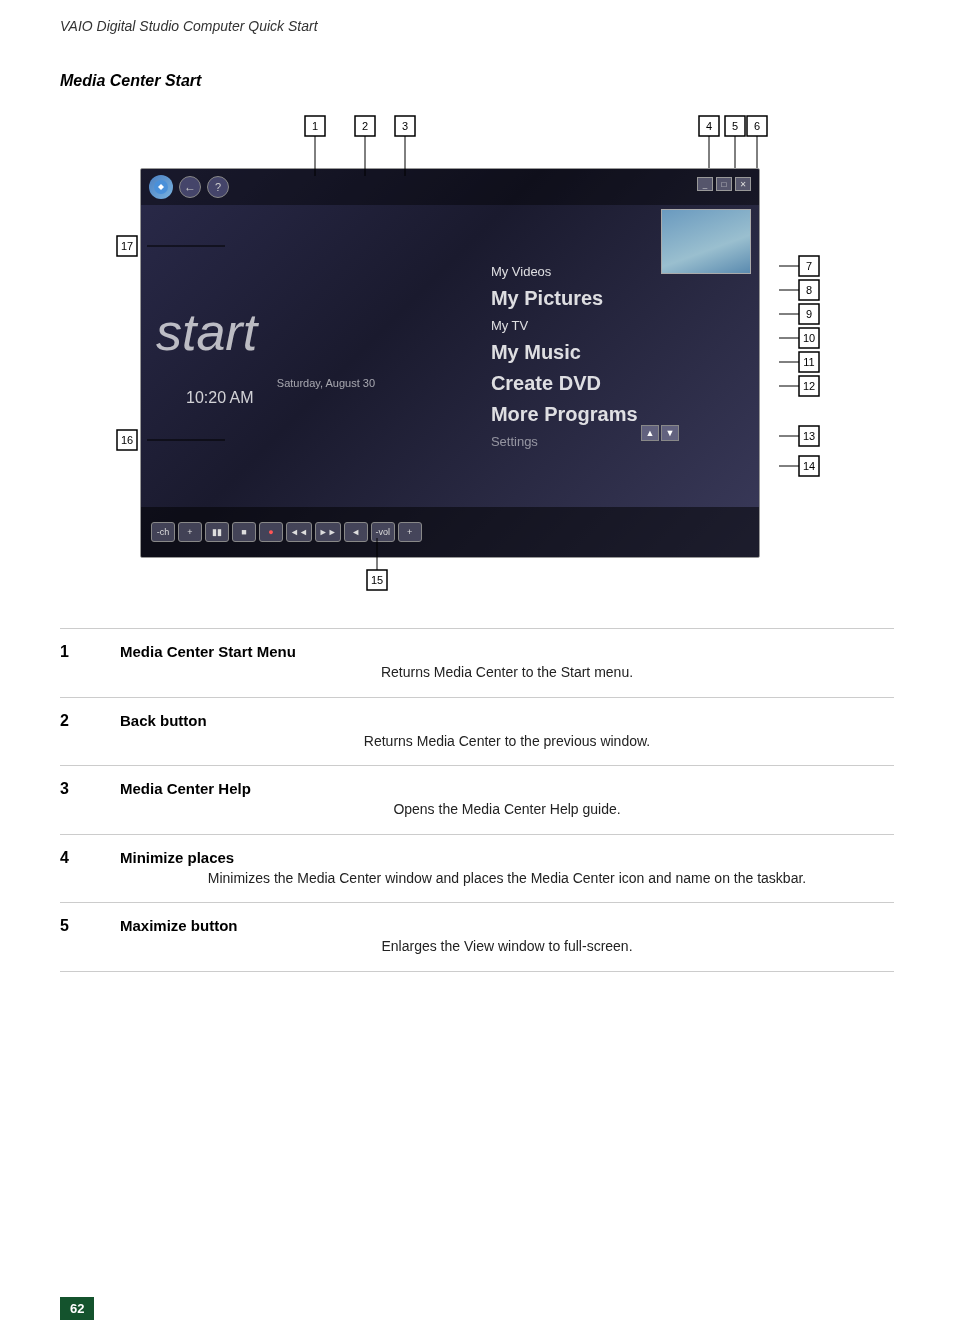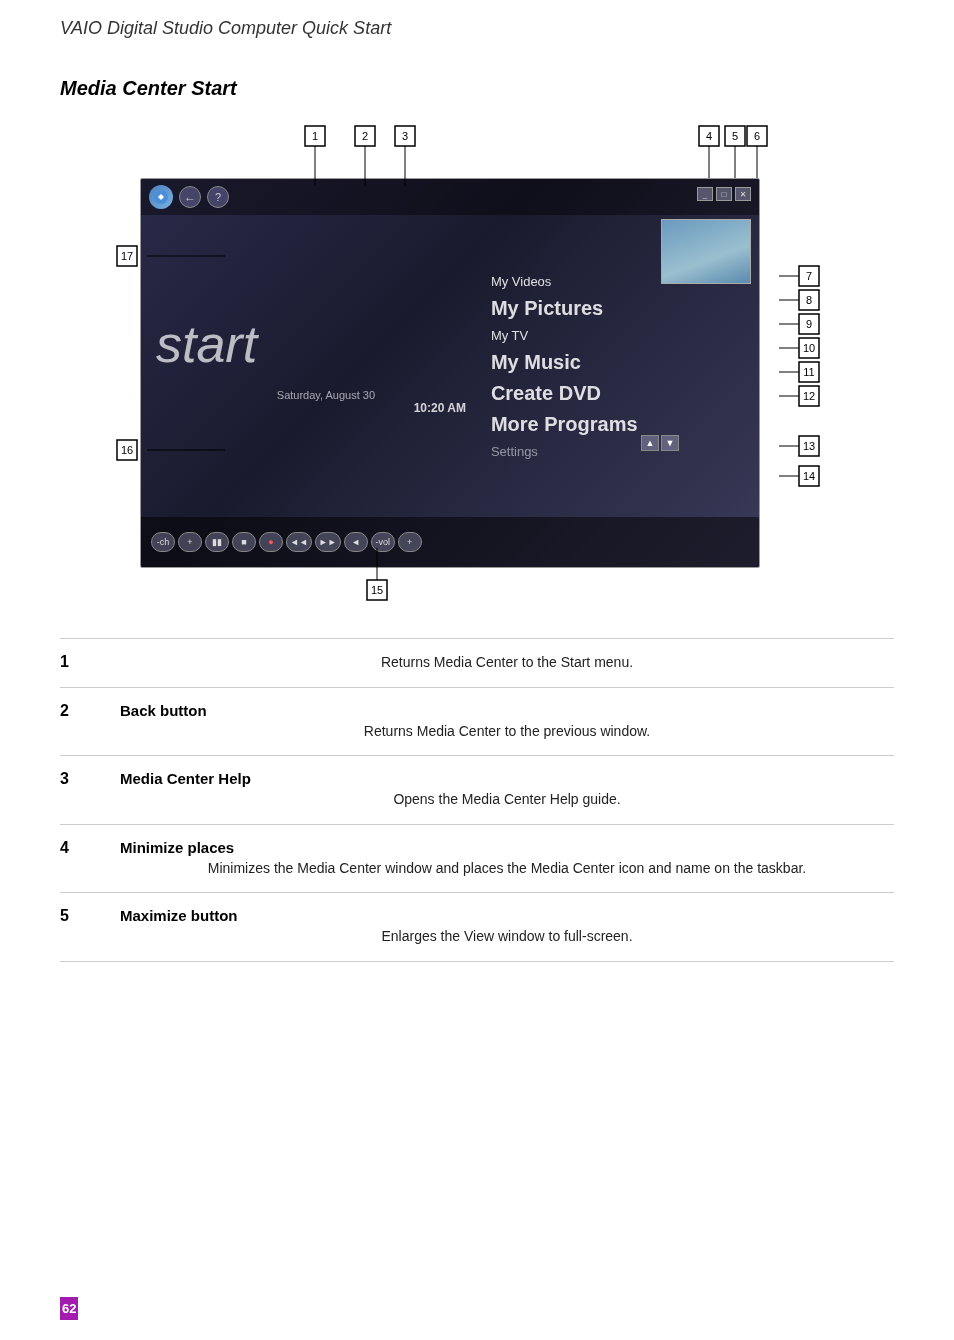--- a/index.html
+++ b/index.html
@@ -8,31 +8,31 @@
       background: #fff;
       width: 954px;
       min-height: 1340px;
       position: relative;
     }
 
     
     .page-header {
       padding: 18px 60px 10px 60px;
       font-style: italic;
-      font-size: 18px;
+      font-size: 14px;
       color: #333;
       border-bottom: none;
     }
 
     
     .section-title {
       padding: 28px 60px 18px 60px;
       font-style: italic;
       font-weight: bold;
-      font-size: 20px;
+      font-size: 16px;
       color: #000;
     }
 
     
     .diagram-area {
       margin: 0 60px 20px 60px;
       position: relative;
       height: 500px;
     }
 
@@ -122,23 +122,23 @@
       margin-bottom: 19px;
     }
     .mc-date {
       color: rgba(255,255,255,0.6);
       font-size: 11px;
       text-align: center;
       padding-left: 30px;
     }
     .mc-time {
       color: rgba(255,255,255,0.8);
-      font-size: 12px;
-      font-weight: bold;
-      text-align: right;
+      font-size: 16px;
+      font-weight: normal;
+      text-align: left;
       padding-left: 30px;
     }
 
     .mc-right {
       width: 45%;
       padding: 15px 10px;
       display: flex;
       flex-direction: column;
       justify-content: center;
       gap: 2px;
@@ -184,21 +184,21 @@
       background: rgba(0,0,0,0.5);
       display: flex;
       align-items: center;
       padding: 0 10px;
       gap: 3px;
     }
     .mc-transport-btn {
       min-width: 24px; height: 20px;
       background: rgba(120,120,150,0.5);
       border: 1px solid #888;
-      border-radius: 10px;
+      border-radius: 3px;
       color: #ddd;
       font-size: 9px;
       display: flex; align-items: center; justify-content: center;
       padding: 0 3px;
     }
 
     
     .items-table {
       margin: 10px 60px 0 60px;
       border-top: 1px solid #ccc;
@@ -231,23 +231,23 @@
       color: #222;
       line-height: 1.4;
       text-align: center;
     }
 
     
     .page-number {
       position: absolute;
       bottom: 20px;
       left: 60px;
-      background: #a21caf;
+      background: #14532d;
       color: #fff;
-      padding: 4px 2px;
+      padding: 4px 10px;
       font-size: 13px;
       font-weight: bold;
     }
 
     
     .diagram-svg {
       position: absolute;
       top: 0; left: 0;
       width: 100%;
       height: 100%;
@@ -391,20 +391,21 @@
     <line x1="60" y1="332" x2="138" y2="332" stroke="black" stroke-width="1"></line>
   </svg>
 
 </div>
 
 <div class="items-table">
 
   <div class="table-row">
     <div class="row-number">1</div>
     <div class="row-content">
+      <div class="row-title">Media Center Start Menu</div>
       <div class="row-desc">Returns Media Center to the Start menu.</div>
     </div>
   </div>
 
   <div class="table-row">
     <div class="row-number">2</div>
     <div class="row-content">
       <div class="row-title">Back button</div>
       <div class="row-desc">Returns Media Center to the previous window.</div>
     </div>

